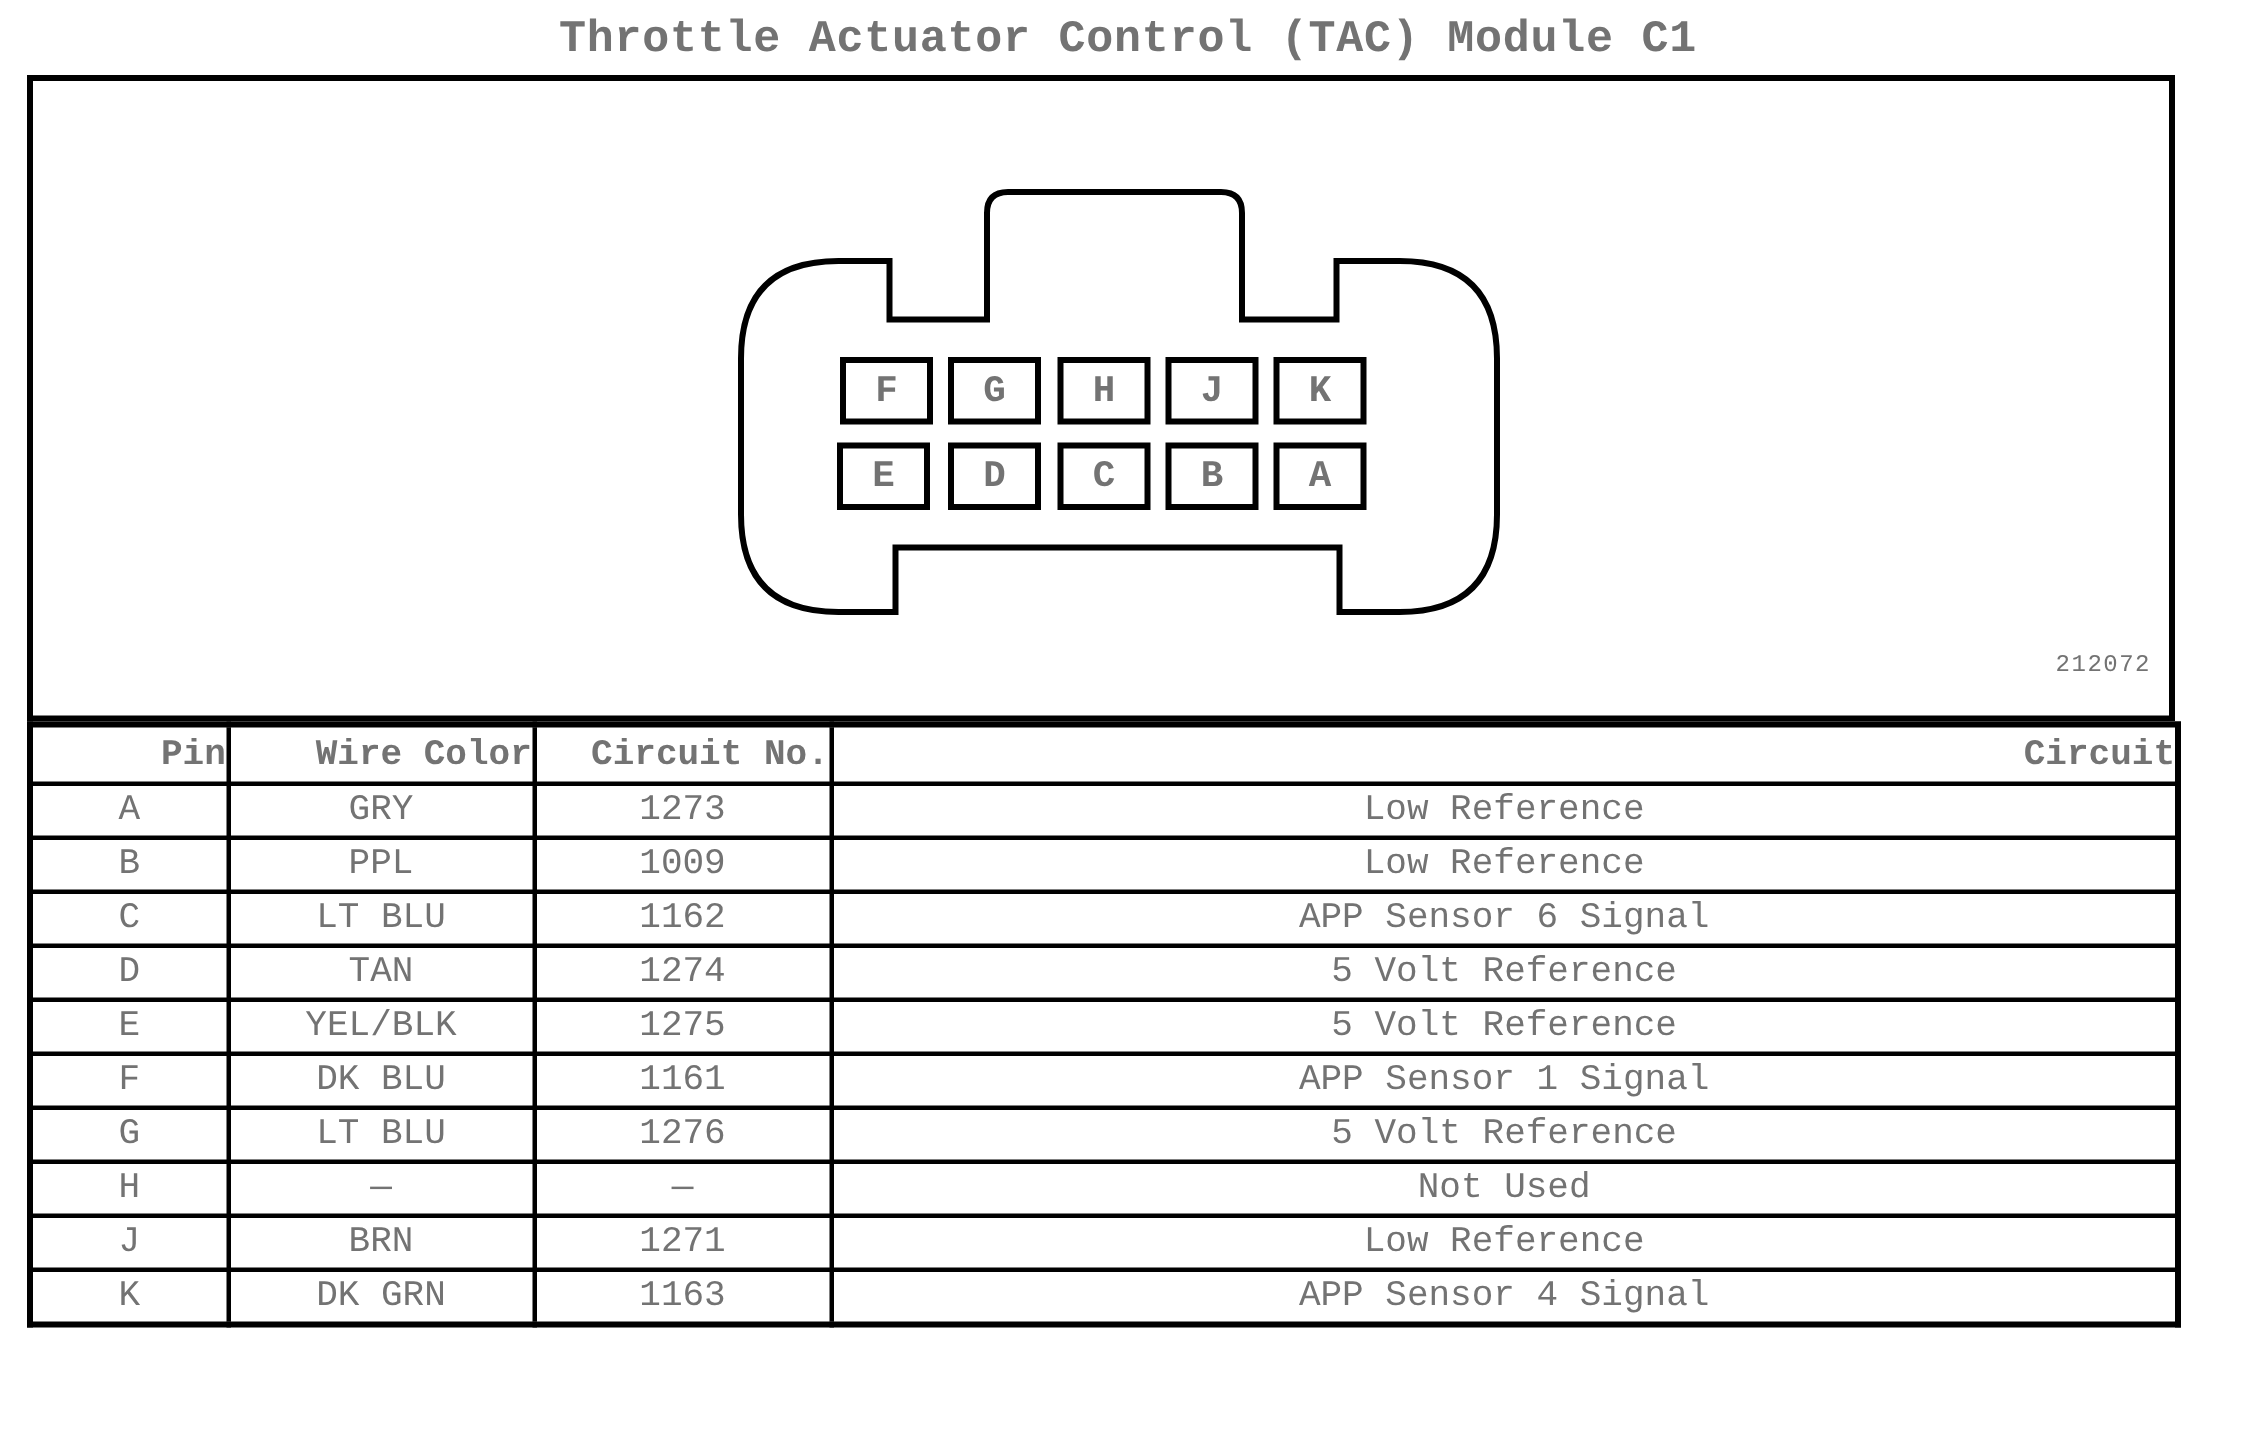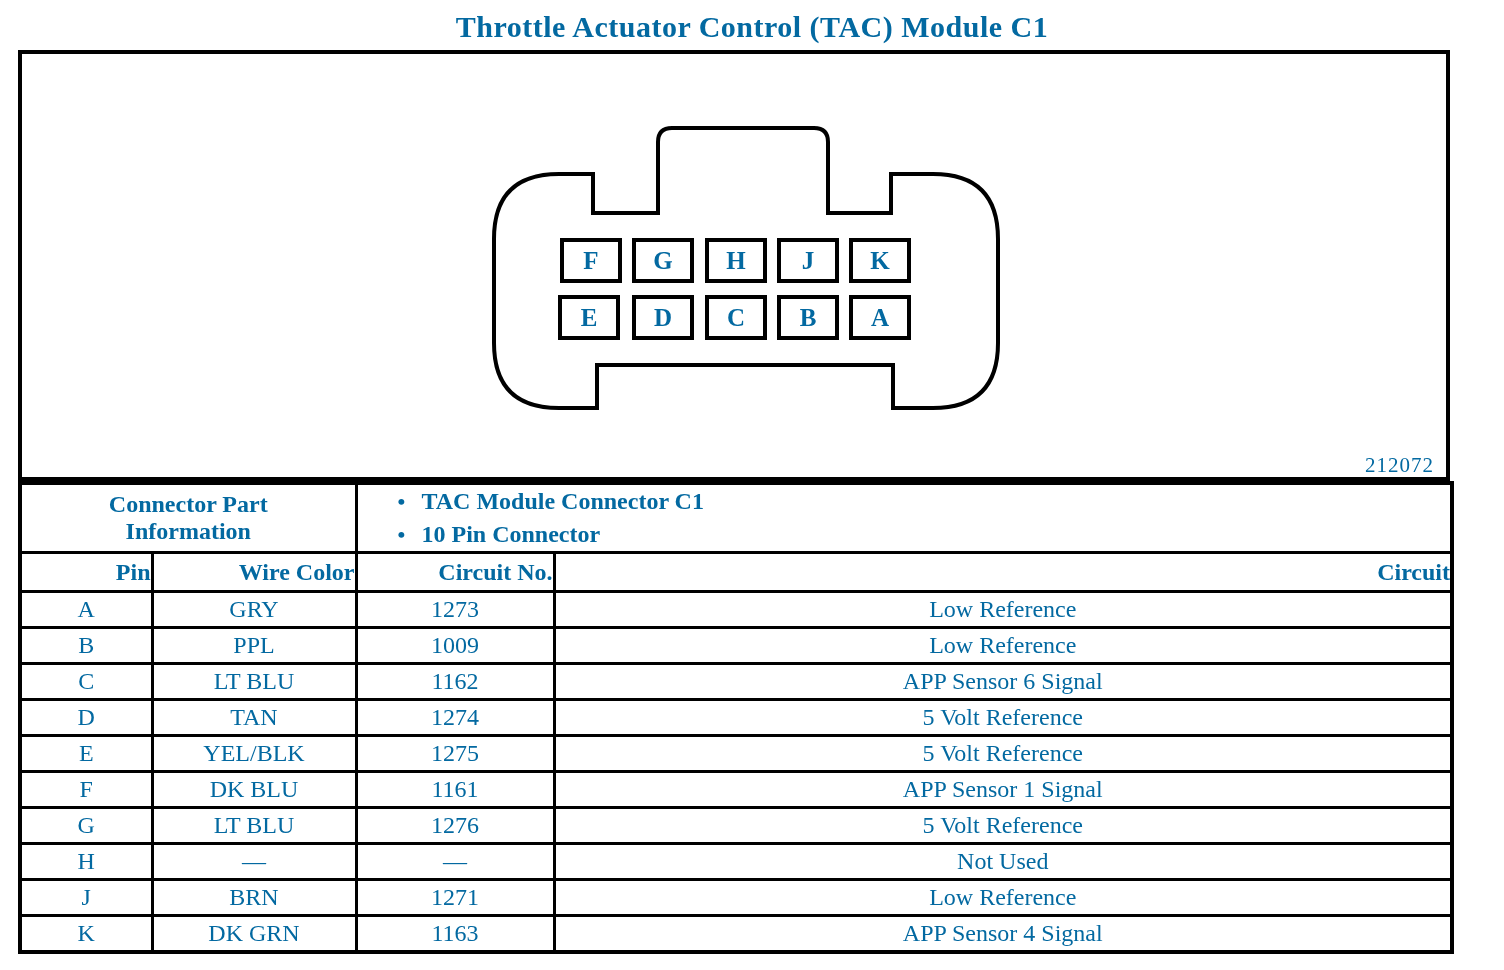--- a/index.html
+++ b/index.html
@@ -1,41 +1,41 @@
 <!DOCTYPE html>
 <html><head>
 <meta charset="utf-8">
 <style>
   html,body { margin:0; padding:0; background:#ffffff; }
   .page {
     position:relative; width:1504px; height:970px;
-    background:#ffffff; color:#0369a1;
-    font-family:Liberation Serif, serif;
+    background:#ffffff; color:#737373;
+    font-family:Liberation Mono, monospace;
     overflow:hidden;
   }
   .title {
     position:absolute; top:10px; left:0; width:100%;
     text-align:center; font-size:30px; font-weight:bold;
     letter-spacing:0.5px;
   }
   .figure-box {
     position:absolute; left:18px; top:50px;
     width:1432px; height:431px;
     border:4px solid #000; box-sizing:border-box;
   }
   .connector-svg { position:absolute; left:0; top:0; }
   .pin-box {
     position:absolute; width:62px; height:45px;
     border:4px solid #000; box-sizing:border-box;
     display:flex; align-items:center; justify-content:center;
     font-size:25px; font-weight:bold; background:#fff;
   }
   .fig-number {
-    position:absolute; right:12px; top:399px;
-    font-size:21px; letter-spacing:1px;
+    position:absolute; right:12px; top:380px;
+    font-size:16px; letter-spacing:1px;
   }
   table.pin-table {
     position:absolute; left:18px; top:481px;
     width:1432px; border-collapse:collapse; table-layout:fixed;
     border:4px solid #000;
   }
   table.pin-table td, table.pin-table th {
     border:3px solid #000; padding:0;
     font-size:24px; overflow:hidden; white-space:nowrap;
   }
@@ -102,36 +102,20 @@
   </div>
 
   <table class="pin-table">
     <colgroup>
       <col style="width:132px">
         <col style="width:204px">
         <col style="width:198px">
         <col style="width:898px">
     </colgroup>
     <tbody>
-        <tr class="info-row">
-      <td colspan="2" class="part-info">
-        <div>Connector Part</div>
-        <div>Information</div>
-      </td>
-      <td colspan="2" class="bullets-cell">
-        <div class="bullet-item">
-          <span class="dot">•</span>
-          <span>TAC Module Connector C1</span>
-        </div>
-        <div class="bullet-item">
-          <span class="dot">•</span>
-          <span>10 Pin Connector</span>
-        </div>
-      </td>
-    </tr>
     <tr class="header-row">
       <th>Pin</th>
       <th>Wire Color</th>
       <th>Circuit No.</th>
       <th>Circuit</th>
     </tr>
     <tr class="data-row">
       <td class="c-center">A</td>
       <td class="c-center">GRY</td>
       <td class="c-center">1273</td>

